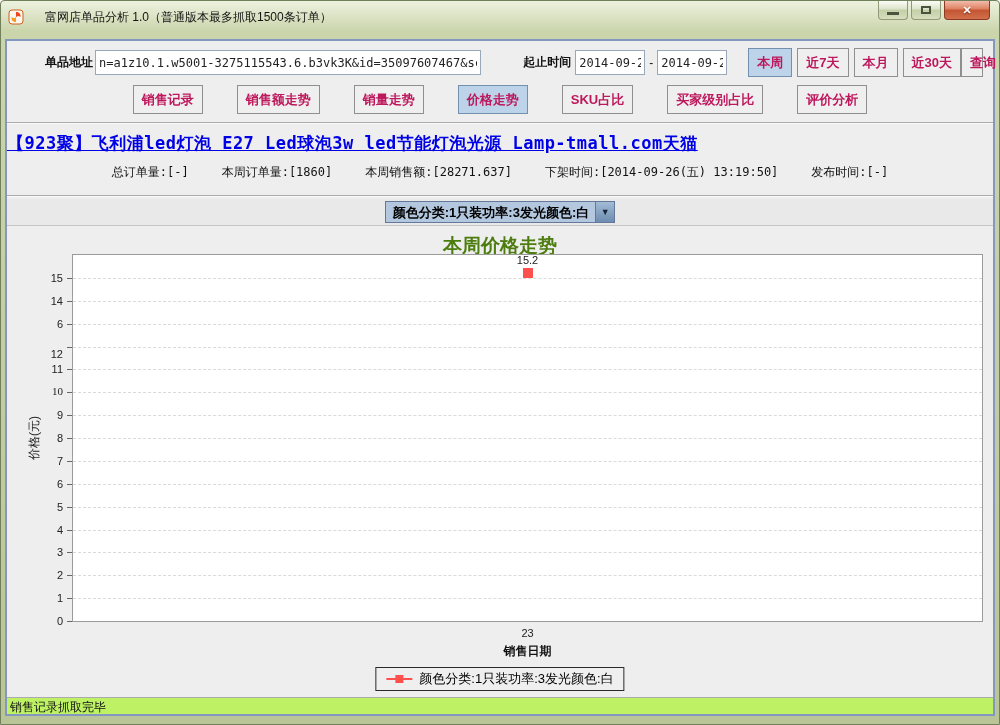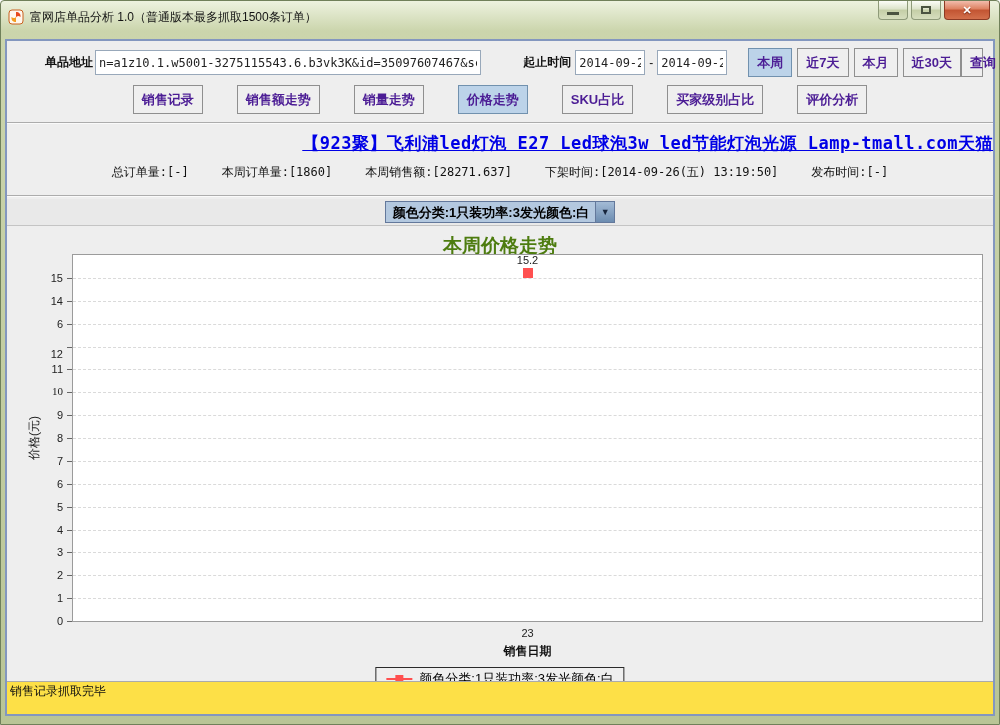--- a/index.html
+++ b/index.html
@@ -5,21 +5,21 @@
   * { margin:0; padding:0; box-sizing:border-box; }
   html,body { width:1000px; height:725px; overflow:hidden;
     font-family:"Liberation Sans", sans-serif; font-size:12px; color:#111; }
 
   .window { position:relative; width:1000px; height:725px;
     background:linear-gradient(#EDF2DF, #CBD5AC 30px, #B9C596);
     border:1px solid #70805A; border-radius:4px 4px 0 0; }
 
   
   .titlebar { position:absolute; top:0; left:0; right:0; height:28px;
-    display:flex; align-items:center; padding:16px 7px; gap:6px; }
+    display:flex; align-items:center; padding:16px 7px; gap:21px; }
   .app-icon { width:16px; height:16px; flex:0 0 16px; }
   .win-title { font-size:12px; color:#141414; }
   .win-controls { position:absolute; right:9px; top:0; display:flex; gap:3px; }
   .wbtn { height:19px; border:1px solid #8E9A79; border-top:none;
     border-radius:0 0 4px 4px; display:flex; align-items:center; justify-content:center;
     background:linear-gradient(#FCFDF8, #DCE3CA 45%, #C4CEA6 50%, #D6DEBE);
     color:#4A5340; font-weight:bold; font-size:10px; cursor:default; }
   .wbtn.min, .wbtn.max { width:30px; }
   .wbtn.close { width:46px;
     background:linear-gradient(#F2BCAC, #DD8060 45%, #C25432 50%, #D3704C);
@@ -36,31 +36,31 @@
 
   .toolbar { display:flex; align-items:center; height:38px; padding:7px 5px 2px 2px; }
   input.text { height:25px; border:1px solid #98A8BA; background:#fff; padding:0 3px;
     font-family:"DejaVu Sans Mono", monospace; font-size:12px; color:#222; }
   .url-input { width:448px; margin-left:2px; }
   .date-label { margin-left:42px; }
   .date-input { width:70px; margin-left:4px; }
   .date-sep { margin-left:4px; }
 
   .btn { height:29px; padding:0 8px; background:#EFEFEF; border:1px solid #8F8F8F;
-    font-weight:bold; font-size:13px; color:#4c1d95; font-family:"Liberation Sans",sans-serif;
+    font-weight:bold; font-size:13px; color:#be185d; font-family:"Liberation Sans",sans-serif;
     white-space:nowrap; cursor:default; }
   .btn.active { background:#BCD3E9; border-color:#7191AE; }
   .range-group { display:flex; gap:5px; margin-left:21px; }
   .query-btn { margin-left:auto; margin-right:5px; width:22px; }
 
   .tabs { display:flex; justify-content:center; gap:34px; margin-top:6px; }
 
   .divider { border-top:1px solid #ACACAC; border-bottom:1px solid #FAFAFA; margin-top:8px; }
 
-  .product-link { display:block; text-align:right; margin-top:8px;
+  .product-link { display:block; text-align:left; margin-top:8px;
     font-family:"DejaVu Sans Mono", monospace; font-size:17px; font-weight:bold;
     color:#0000E6; text-decoration:underline; letter-spacing:.5px; cursor:pointer; }
   .stats { display:flex; justify-content:center; gap:33px; margin-top:9px;
     font-family:"DejaVu Sans Mono", monospace; font-size:12px; color:#111; }
   .divider2 { border-top:1px solid #ACACAC; border-bottom:1px solid #FAFAFA; margin-top:14px; }
 
   .sku-row { margin-top:2px; height:27px; background:#E9E9E9;
     border-bottom:1px solid #C4C4C4; display:flex; align-items:center; justify-content:center; }
   .combo { display:inline-flex; align-items:stretch; height:22px;
     border:1px solid #63789B; background:#B3C8DF; cursor:default; }
@@ -89,22 +89,22 @@
     font-size:12px; font-weight:bold; color:#111; }
 
   .legend { position:absolute; top:626px; left:50%; transform:translateX(-50%);
     border:1px solid #2A2A2A; height:24px; display:flex; align-items:center;
     padding:0 10px; gap:7px; background:#EFEFEF; }
   .legend-marker { position:relative; width:26px; height:10px; }
   .legend-line { position:absolute; top:4px; left:0; right:0; height:2px; }
   .legend-square { position:absolute; top:1px; left:9px; width:8px; height:8px; }
   .legend-text { font-size:13px; color:#000; }
 
-  .statusbar { position:absolute; left:0; right:0; bottom:0; height:33px;
-    background:#fde047; border-top:1px solid #ABABAB; font-size:12px;
+  .statusbar { position:absolute; left:0; right:0; bottom:0; height:17px;
+    background:#bef264; border-top:1px solid #ABABAB; font-size:12px;
     padding:1px 0 0 3px; color:#111; }
 </style>
 </head>
 <body>
 
 <div class="window">
 
   <div class="titlebar">
     <svg class="app-icon" viewBox="0 0 16 16">
       <rect x="1" y="1" width="14" height="14" rx="3" fill="#FFF7EE" stroke="#C9601E" stroke-width="1"></rect>

